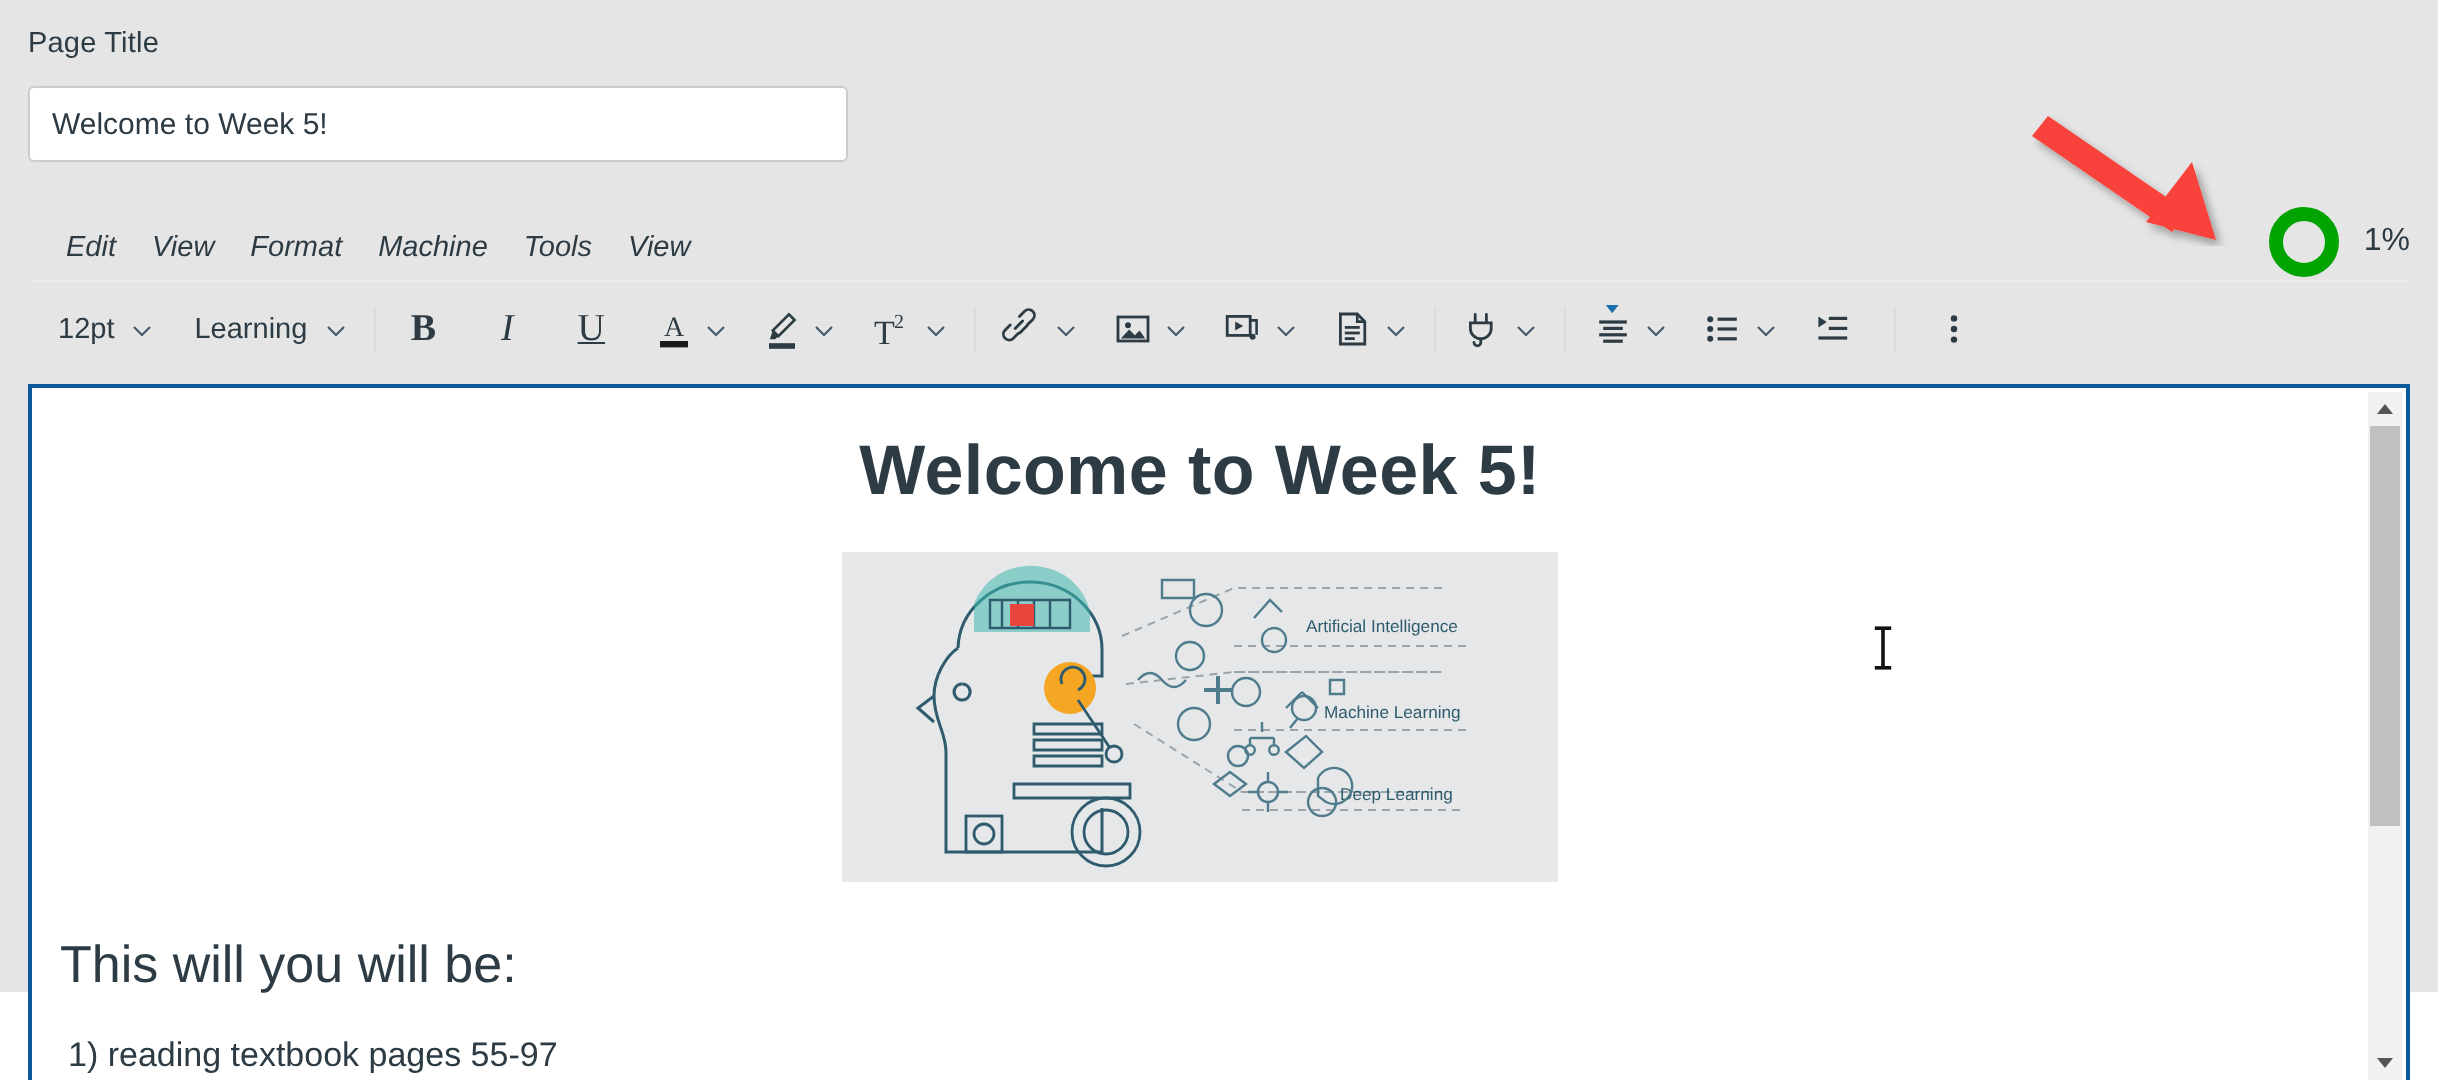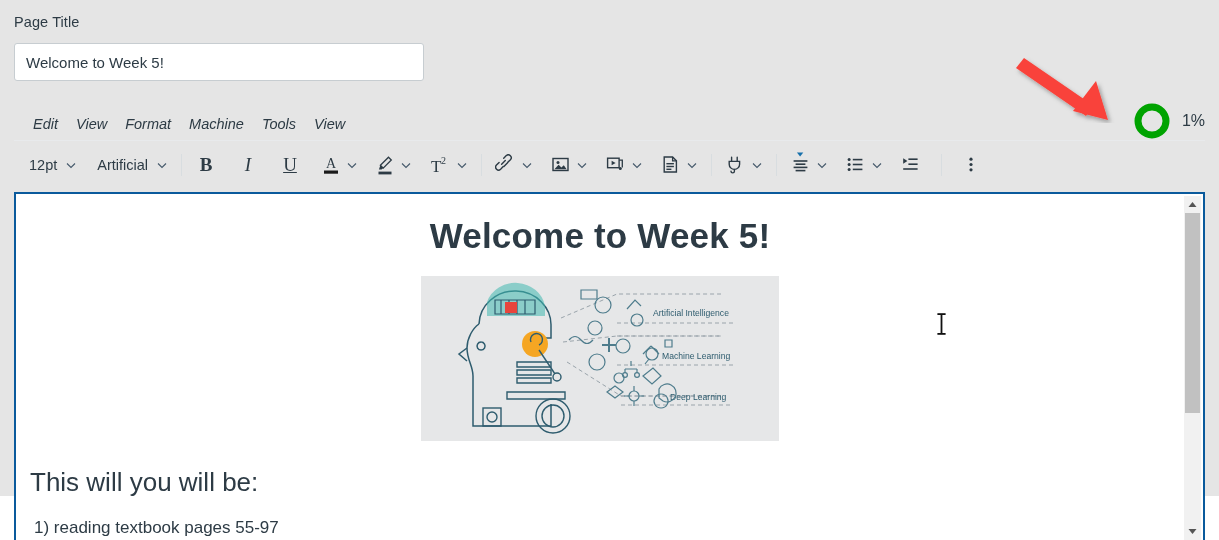--- a/index.html
+++ b/index.html
@@ -162,21 +162,21 @@
     <div class="tb-btn">
       <span class="tb-text">12pt</span>
       <svg class="caret" viewBox="0 0 12 12">
           <path d="M2 4.5 L6 8.5 L10 4.5" fill="none" stroke="currentColor" stroke-width="1.1"></path>
         </svg>
     </div>
 
     <div class="gap"></div>
 
     <div class="tb-btn">
-      <span class="tb-text">Artificial</span>
+      <span class="tb-text">Learning</span>
       <svg class="caret" viewBox="0 0 12 12">
           <path d="M2 4.5 L6 8.5 L10 4.5" fill="none" stroke="currentColor" stroke-width="1.1"></path>
         </svg>
     </div>
 
     <div class="divider"></div>
 
     <div class="tb-btn" style="width:30px">
       <span style="font-size:19px;font-weight:bold;color:#2D3B45;font-family:'Liberation Serif',serif">B</span>
     </div>

